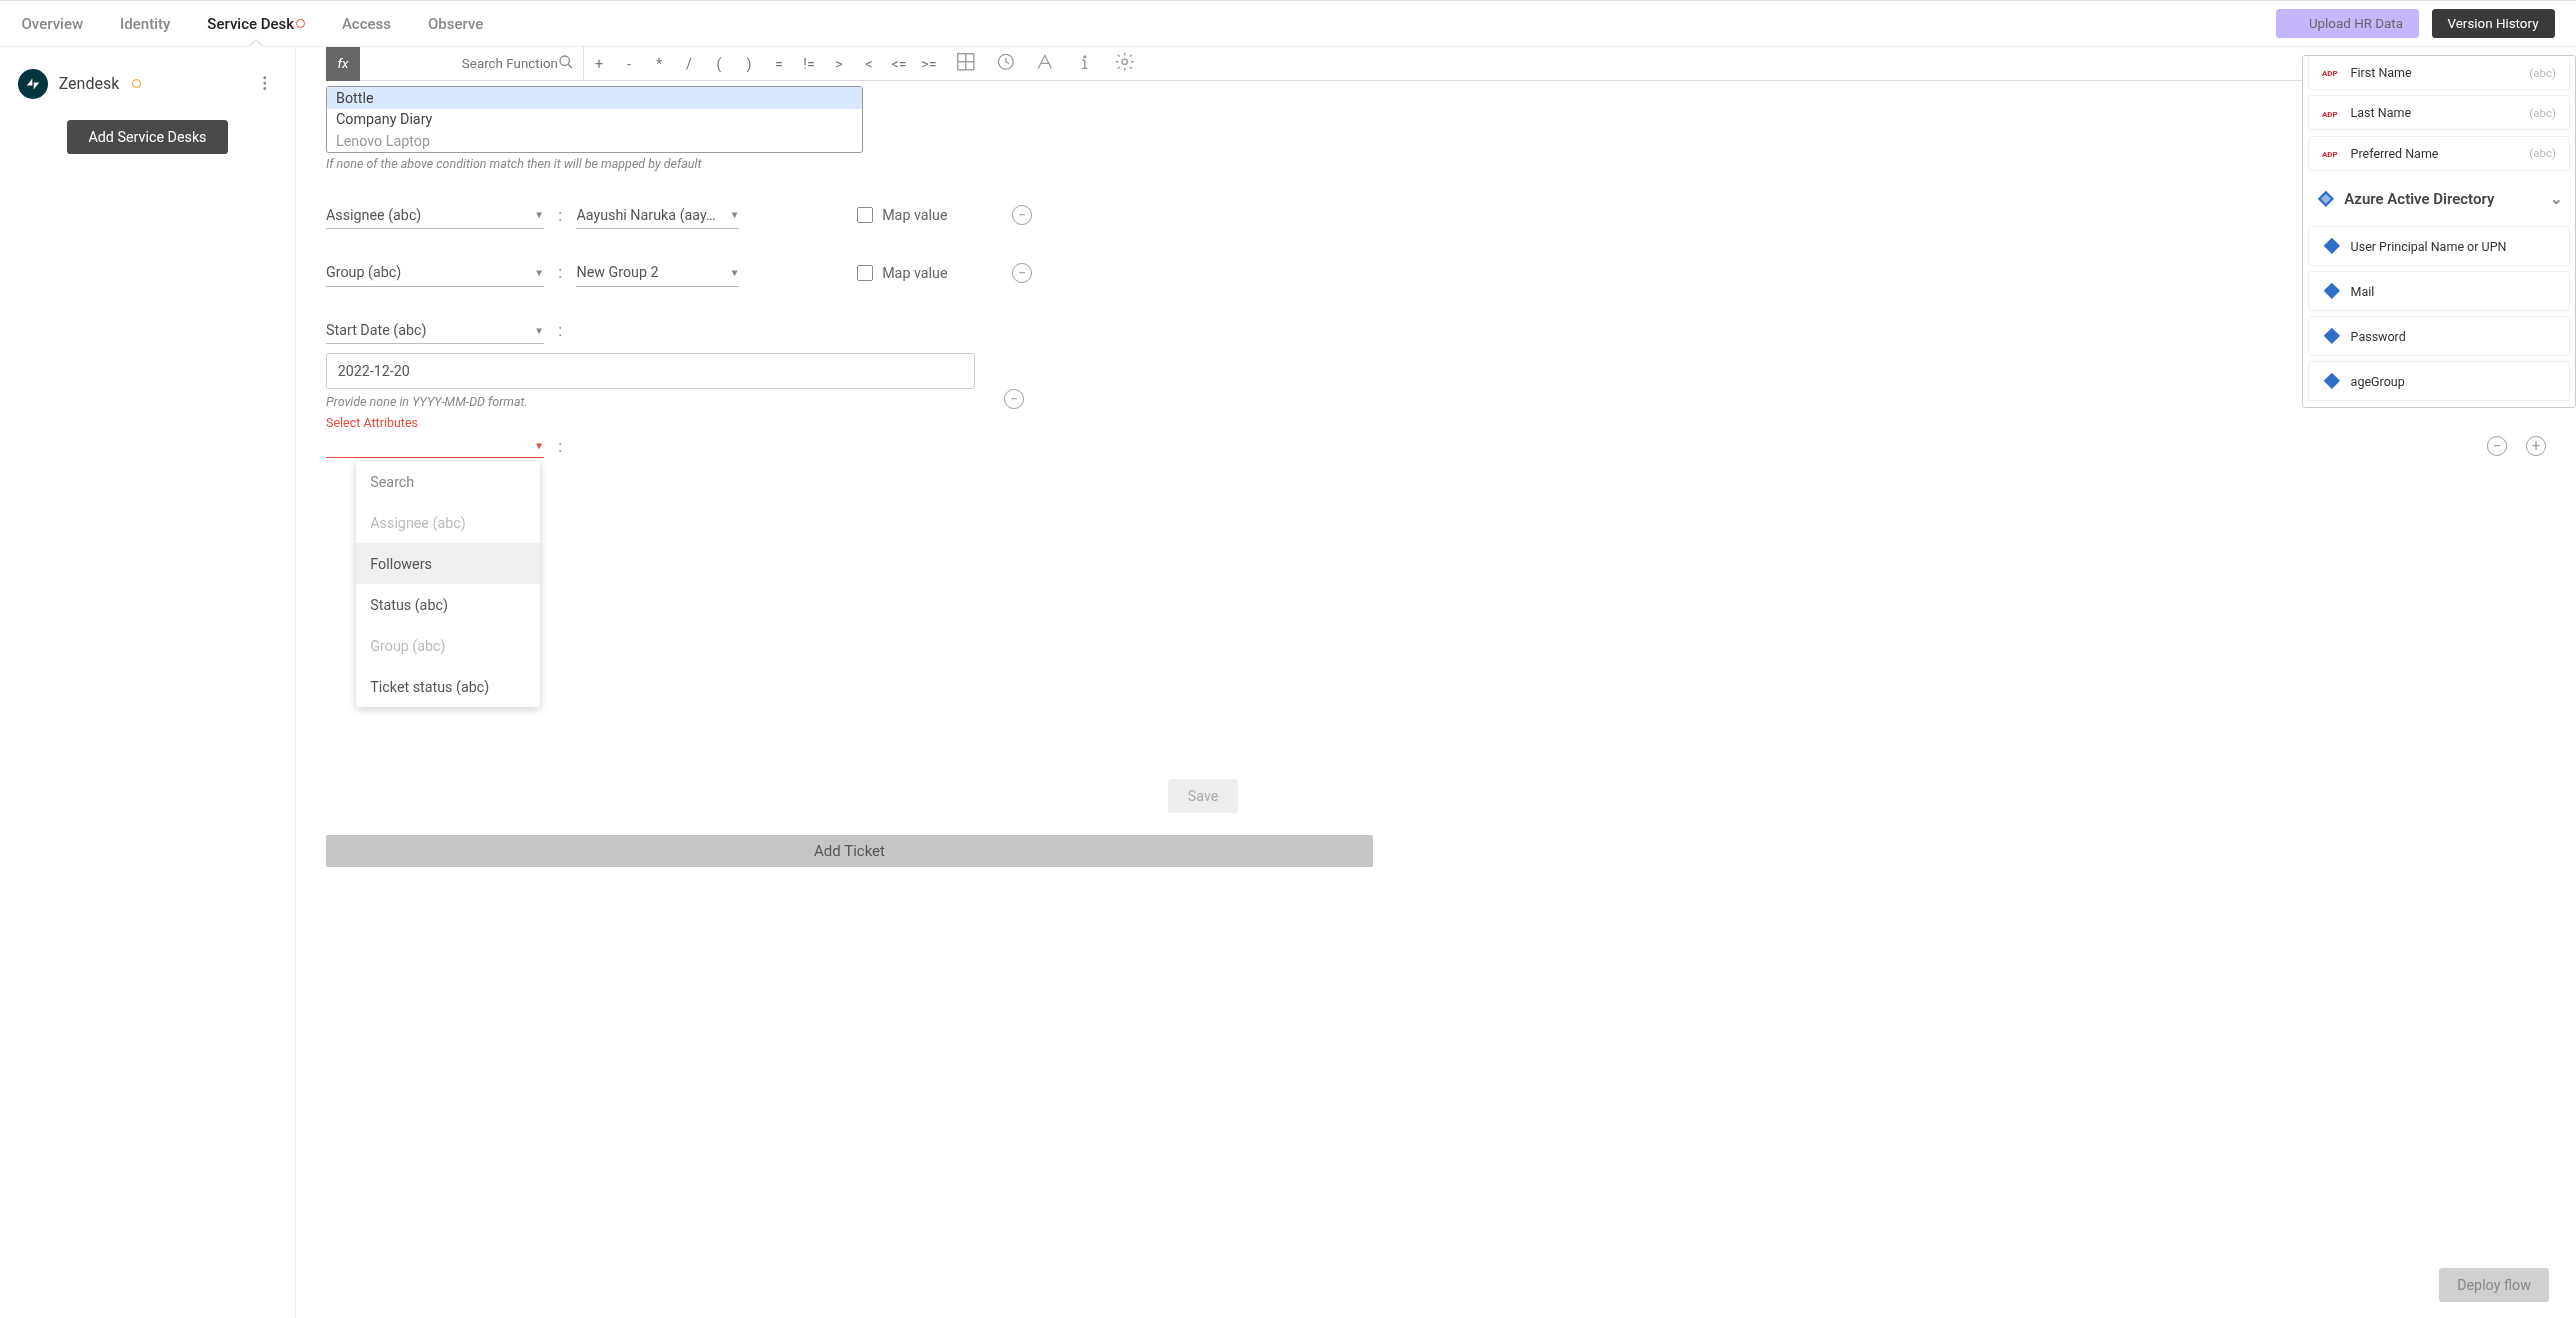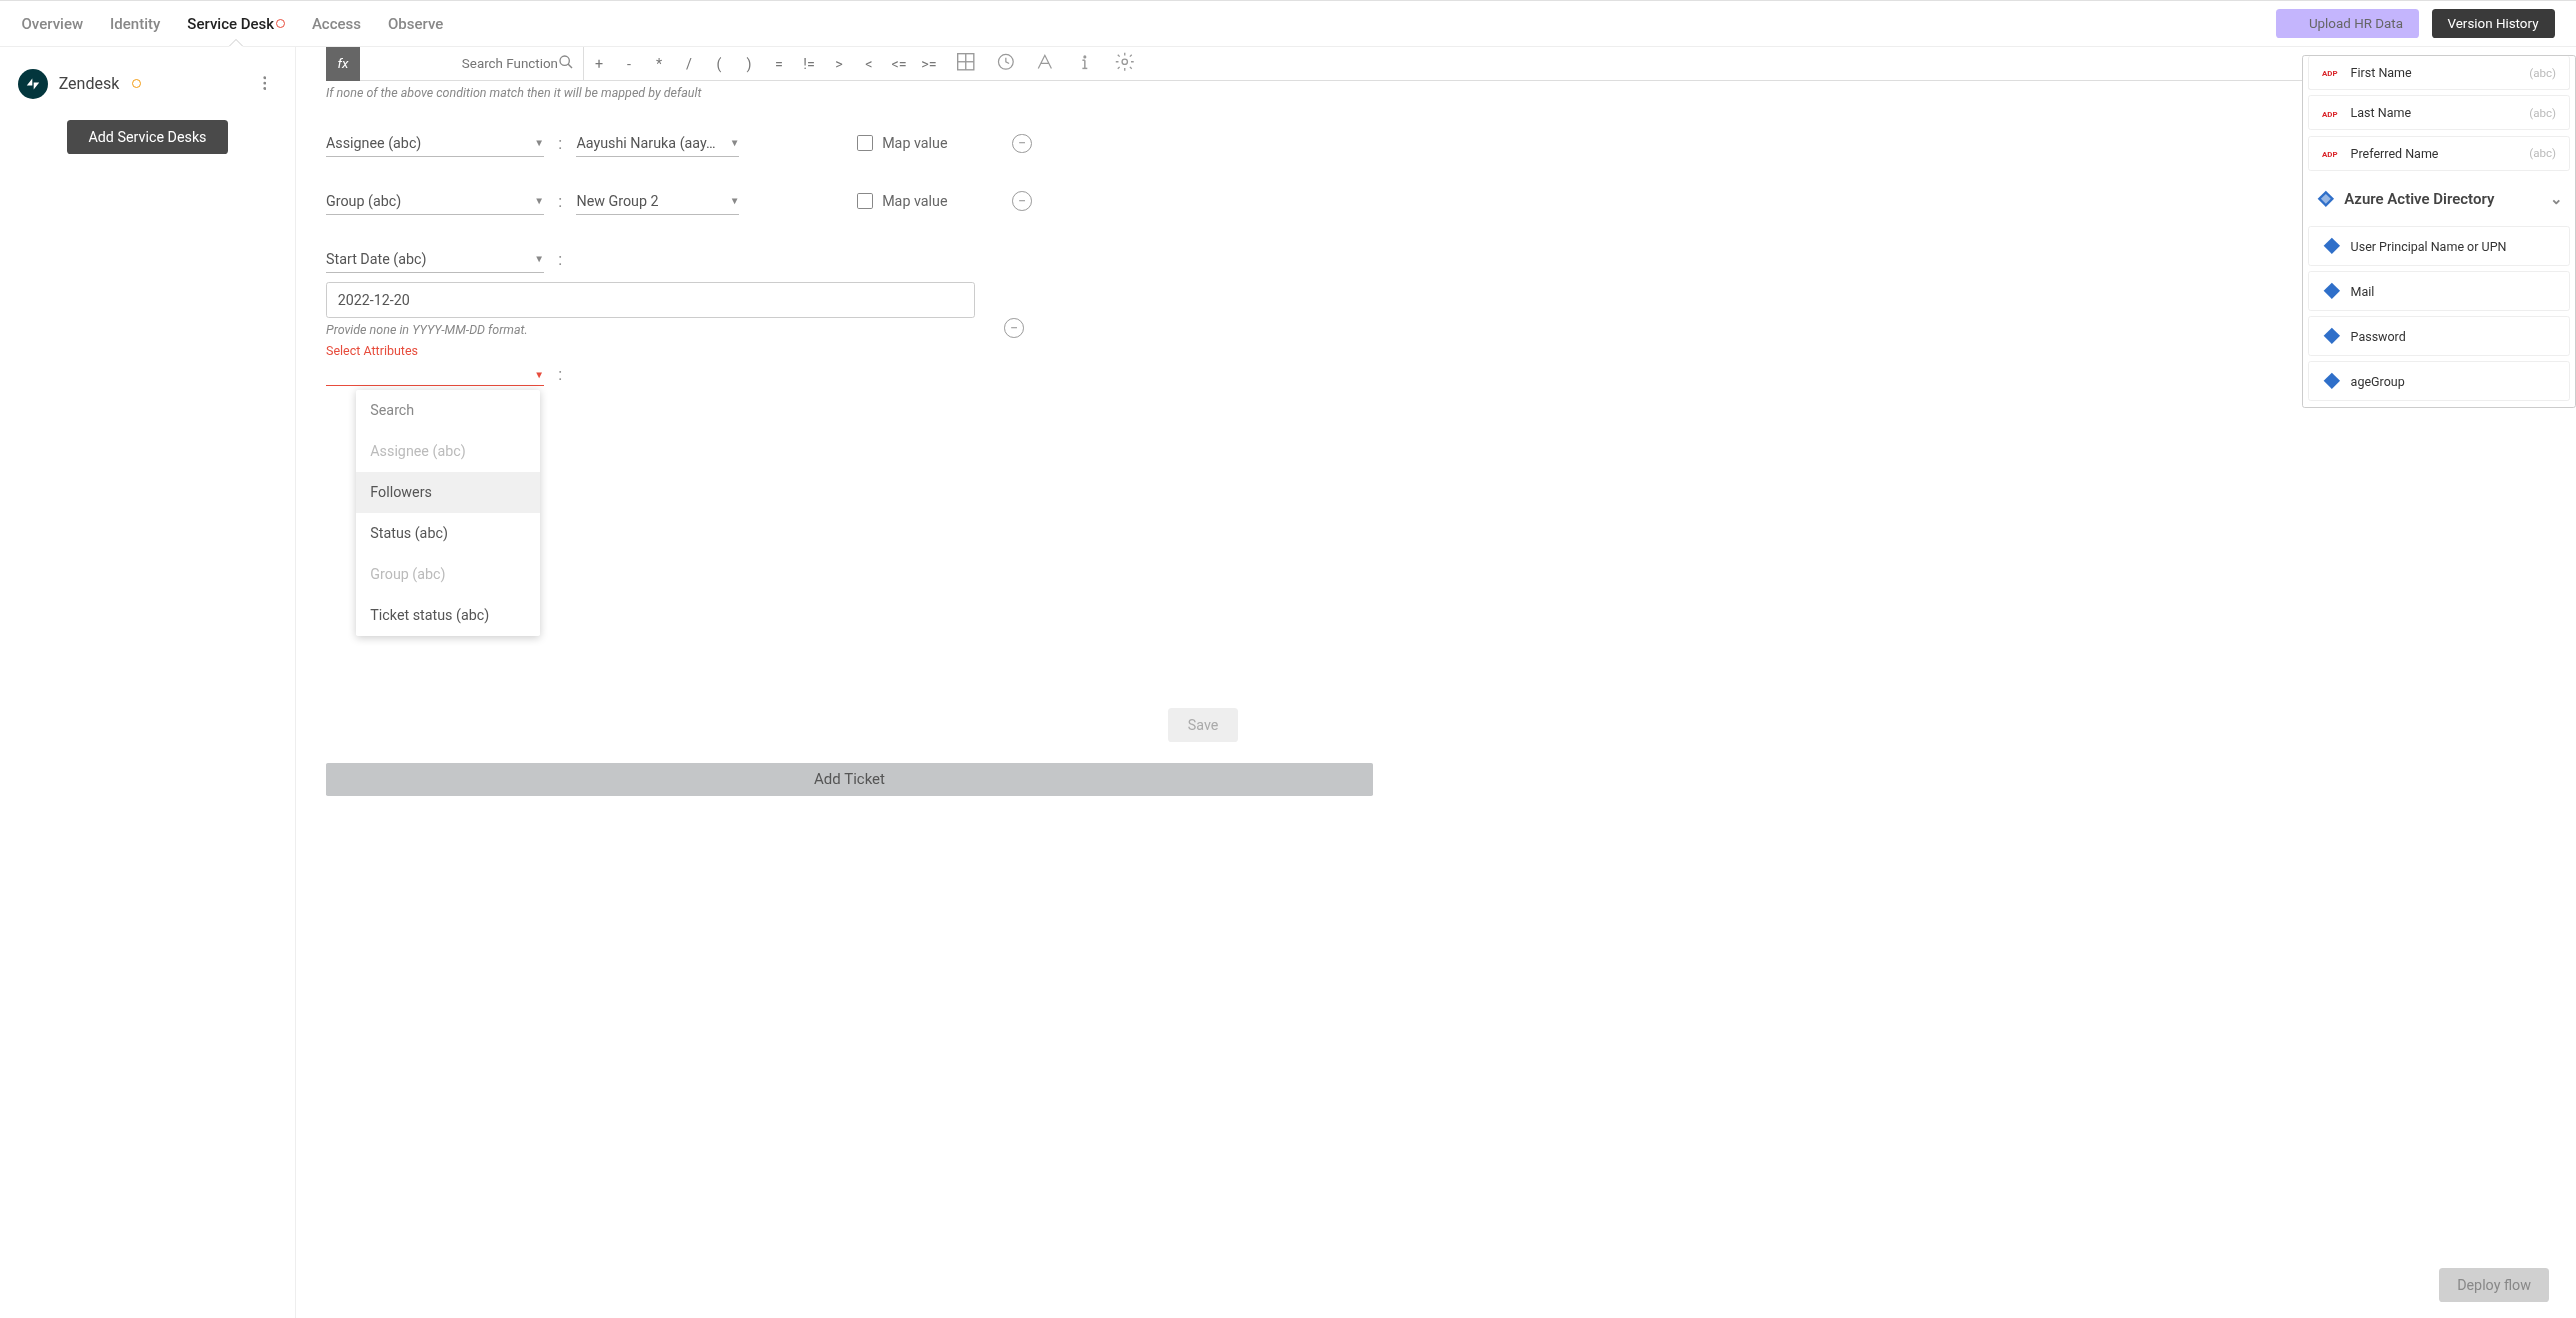--- a/index.html
+++ b/index.html
@@ -1,18 +1,18 @@
 <!DOCTYPE html>
 <html style="font-size:14.3px"><head>
 <meta charset="utf-8">
 <style>
   *{box-sizing:border-box;margin:0;padding:0;font-family:-apple-system,BlinkMacSystemFont,"Segoe UI",Roboto,sans-serif;}
   body{background:#fff;color:#333;font-size:12.5px;}
   .topbar{display:flex;align-items:center;justify-content:space-between;height:47px;padding:0 21.5px;border-top:1.8px solid #e0e0e0;border-bottom:0.9px solid #eee;}
-  .tabs{display:flex;gap:27px;align-items:flex-start;height:100%;}
+  .tabs{display:flex;gap:37px;align-items:flex-start;height:100%;}
   .tab{color:#888;font-size:15px;font-weight:500;cursor:pointer;position:relative;height:100%;display:flex;align-items:center;}
   .tab.active{color:#222;}
   .tab.active::after{content:"";position:absolute;bottom:-0.9px;left:50%;transform:translateX(-50%);width:0;height:0;border-left:7.2px solid transparent;border-right:7.2px solid transparent;border-bottom:7.2px solid #fff;filter:drop-shadow(0 -0.9px 0 #ccc);}
   .badge-dot{display:inline-block;width:9px;height:9px;border:1.8px solid;border-radius:50%;margin-left:1.8px;vertical-align:super;font-size:0;}
   .badge-red{border-color:#e74c3c;}
   .badge-orange{border-color:#f39c12;}
   .top-actions{display:flex;gap:12.5px;}
   .btn{padding:7.2px 16px;border-radius:3.6px;font-size:13.4px;cursor:pointer;border:none;}
   .btn-light{background:#c4b5fd;color:#666;padding-left:33px;}
   .btn-dark{background:#3a3a3a;color:#fff;}
@@ -219,20 +219,25 @@
       <div class="rp-row">
         <svg class="aad-icon" viewBox="0 0 24 24">
             <path fill="#2f6fc9" d="M12 2 L22 12 L12 22 L2 12 Z"></path>
           </svg>
         <span>ageGroup</span>
       </div>
     </div>
 
     <div class="content">
 
+      <div class="listbox">
+        <div class="lb-item sel">Bottle</div>
+        <div class="lb-item">Company Diary</div>
+        <div class="lb-item lb-more">Lenovo Laptop</div>
+      </div>
       <div class="helper">If none of the above condition match then it will be mapped by default</div>
 
       <div class="map-block">
         <div class="map-row">
           <div class="sel-field">
             <span>Assignee (abc)</span>
             <span class="caret">▼</span>
           </div>
           <span class="colon">:</span>
           <div class="sel-field" style="width:163px">

